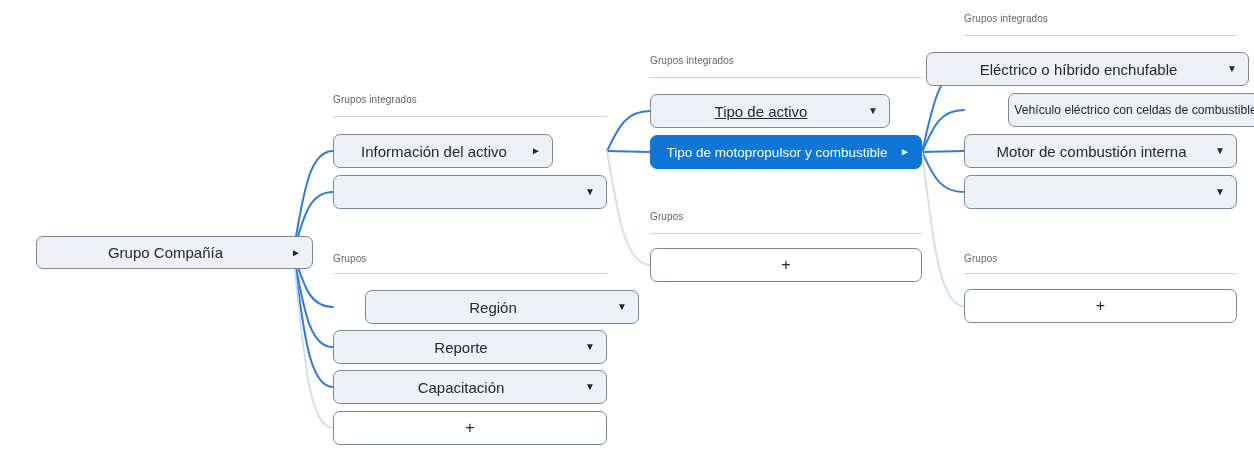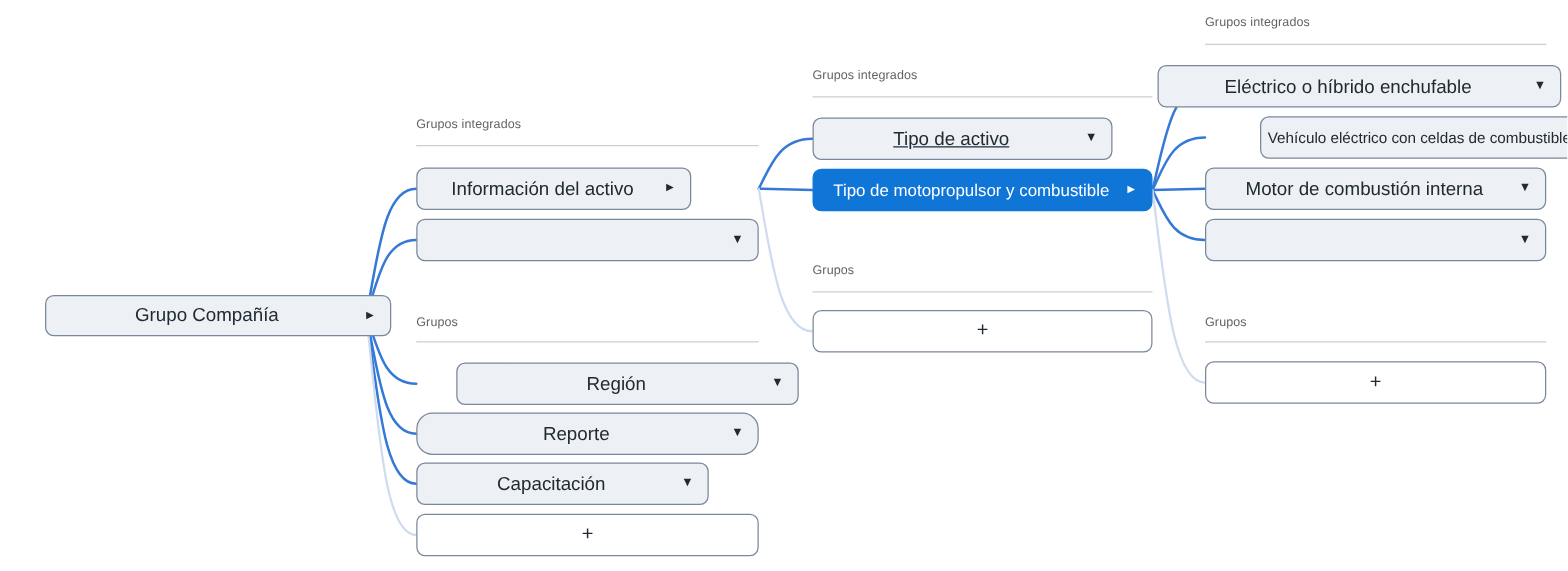--- a/index.html
+++ b/index.html
@@ -69,25 +69,25 @@
         <span class="arrow">►</span>
       </div>
       <div class="node" style="left: 333px; top: 175px; width: 274px; height: 34px;">
         <span class="arrow">▼</span>
       </div>
       <div class="section-header" style="left: 333px; top: 250px; width: 274px; height: 24px;">Grupos</div>
       <div class="node" style="left: 333px; top: 290px; width: 274px; height: 34px; margin-left: 32px;">
         <span class="lbl">Región</span>
         <span class="arrow">▼</span>
       </div>
-      <div class="node" style="left: 333px; top: 330px; width: 274px; height: 34px; border-radius: 13px;">
+      <div class="node" style="left: 333px; top: 330px; width: 274px; height: 34px;">
         <span class="lbl">Reporte</span>
         <span class="arrow">▼</span>
       </div>
-      <div class="node" style="left: 333px; top: 370px; width: 234px; height: 34px;">
+      <div class="node" style="left: 333px; top: 370px; width: 274px; height: 34px;">
         <span class="lbl">Capacitación</span>
         <span class="arrow">▼</span>
       </div>
       <div class="node add" style="left: 333px; top: 411px; width: 274px; height: 34px;">
         <span class="lbl">+</span>
       </div>
       <div class="section-header" style="left: 650px; top: 52px; width: 272px; height: 26px;">Grupos integrados</div>
       <div class="node" style="left: 650px; top: 94px; width: 240px; height: 34px; text-decoration: underline;">
         <span class="lbl">Tipo de activo</span>
         <span class="arrow">▼</span>

